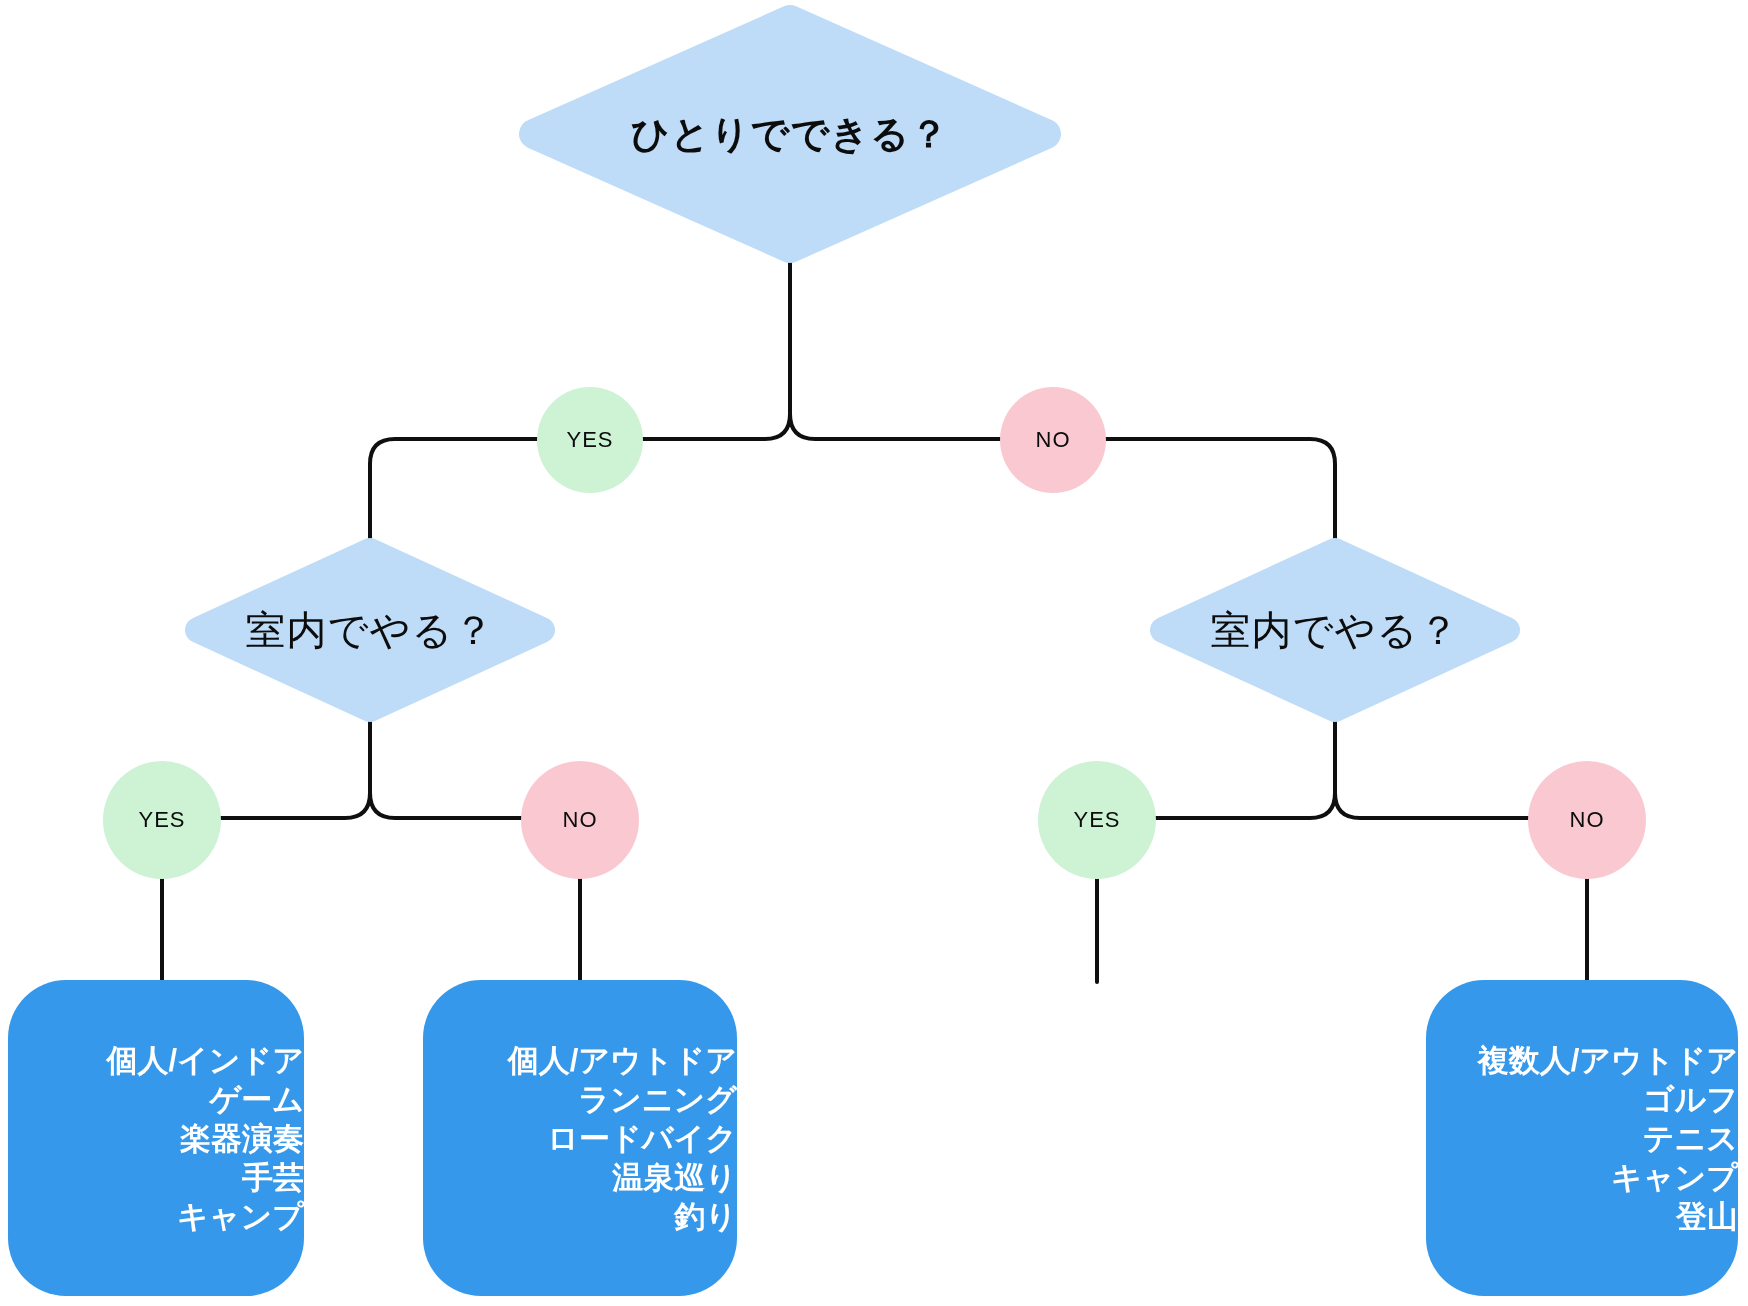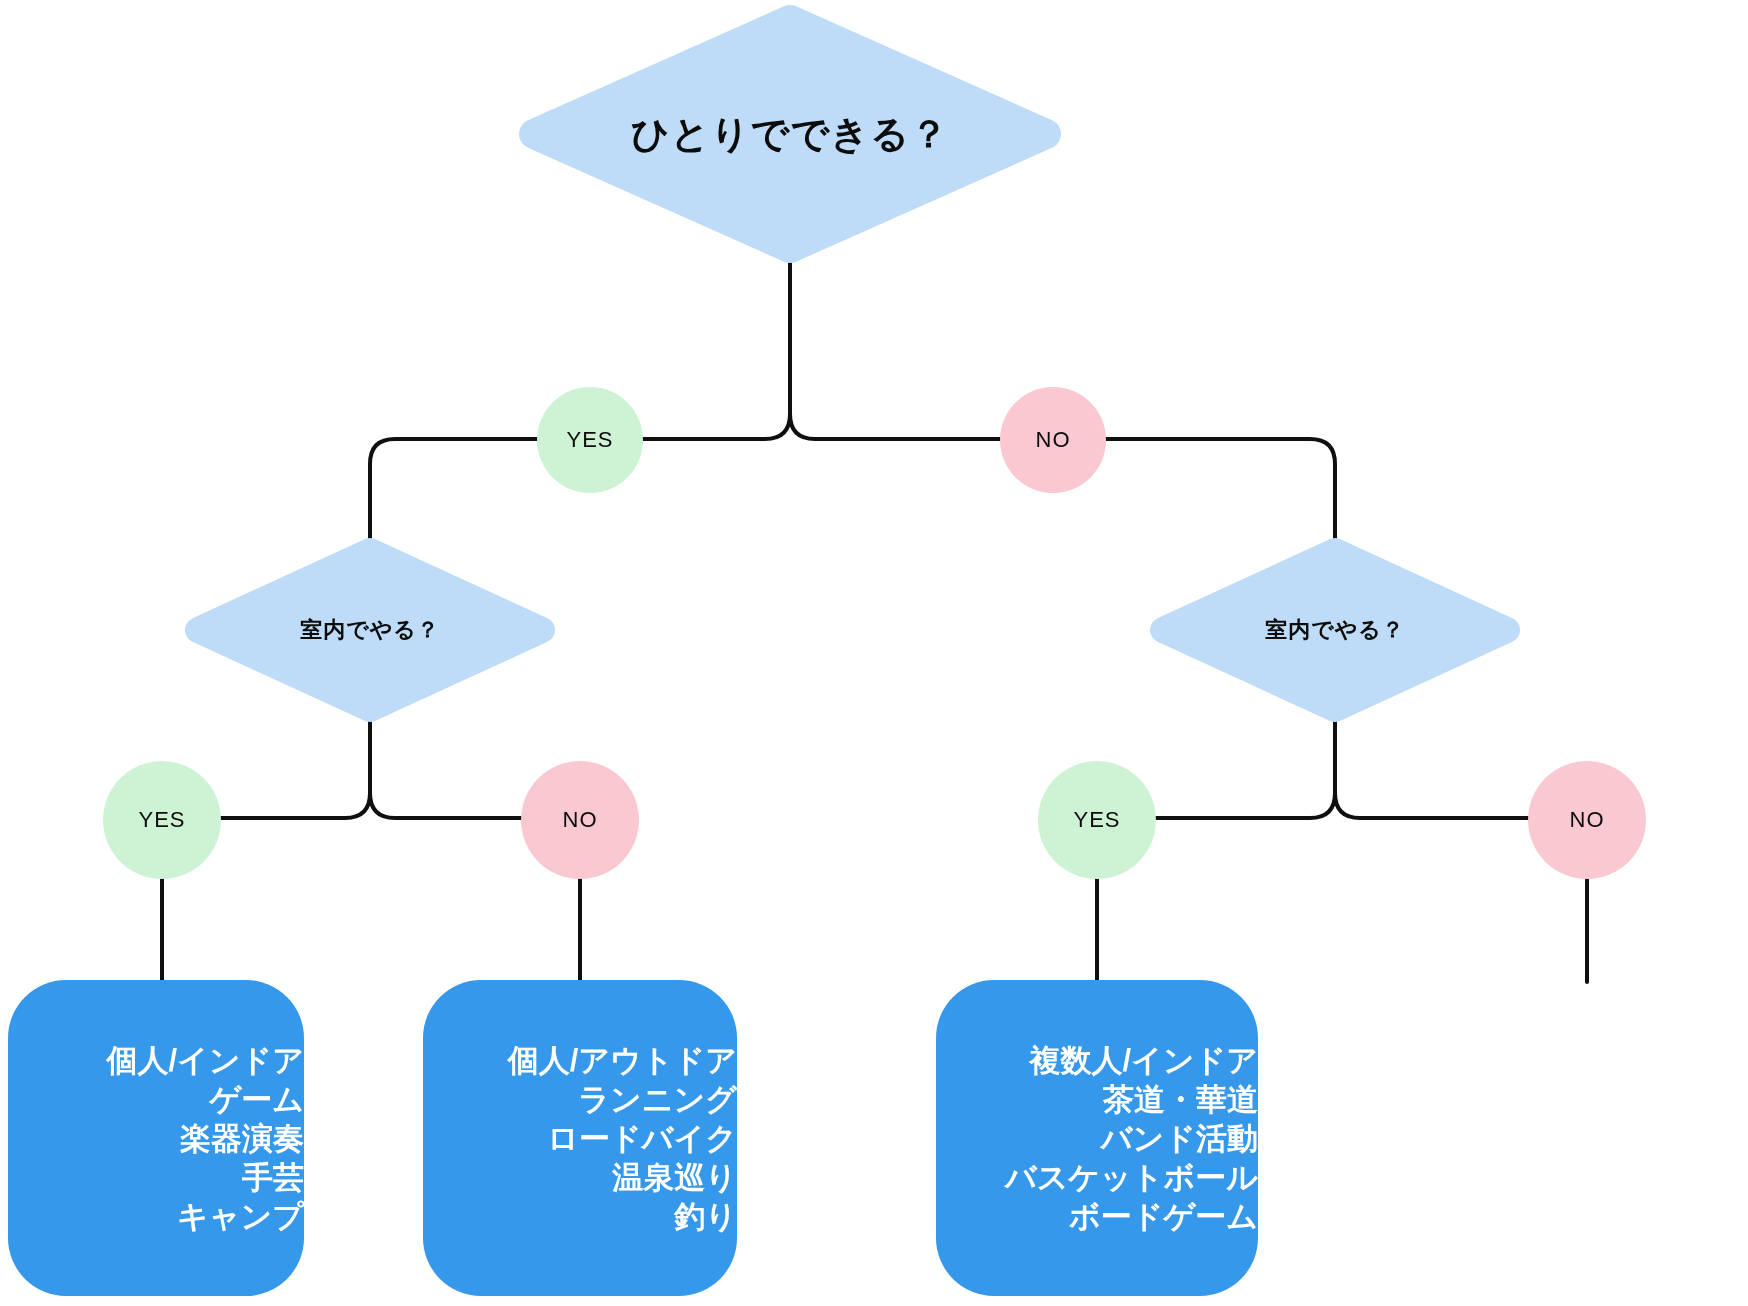--- a/index.html
+++ b/index.html
@@ -28,21 +28,21 @@
     align-items: center;
     justify-content: center;
     text-align: center;
     color: #0c0c0c;
   }
   .root-label {
     left: 530px; top: 64px; width: 520px; height: 140px;
     font-size: 38px; font-weight: 700; letter-spacing: 1px;
   }
   .sub-question-label {
-    font-size: 22px; font-weight: 700; letter-spacing: 1px;
+    font-size: 40px; font-weight: 400; letter-spacing: 1px;
   }
   .branch-circle {
     position: absolute;
     display: flex;
     align-items: center;
     justify-content: center;
     border-radius: 50%;
     font-size: 22px;
     color: #0c0c0c;
     letter-spacing: 1px;
@@ -114,22 +114,22 @@
   </div>
 
   <div class="outcome-box" style="left: 423px; width: 314px; background-color: rgb(53, 152, 234);">
     <div class="outcome-line">個人/アウトドア</div>
     <div class="outcome-line">ランニング</div>
     <div class="outcome-line">ロードバイク</div>
     <div class="outcome-line">温泉巡り</div>
     <div class="outcome-line">釣り</div>
   </div>
 
-  <div class="outcome-box" style="left: 936px; width: 322px; background-color: rgb(53, 152, 234);">
-    <div class="outcome-line">複数人/インドア</div>
-    <div class="outcome-line">茶道・華道</div>
-    <div class="outcome-line">バンド活動</div>
-    <div class="outcome-line">バスケットボール</div>
-    <div class="outcome-line">ボードゲーム</div>
+
+  <div class="outcome-box" style="left: 1426px; width: 312px; background-color: rgb(53, 152, 234);">
+    <div class="outcome-line">複数人/アウトドア</div>
+    <div class="outcome-line">ゴルフ</div>
+    <div class="outcome-line">テニス</div>
+    <div class="outcome-line">キャンプ</div>
+    <div class="outcome-line">登山</div>
   </div>
-
 
 </div>
 
 </body></html>

